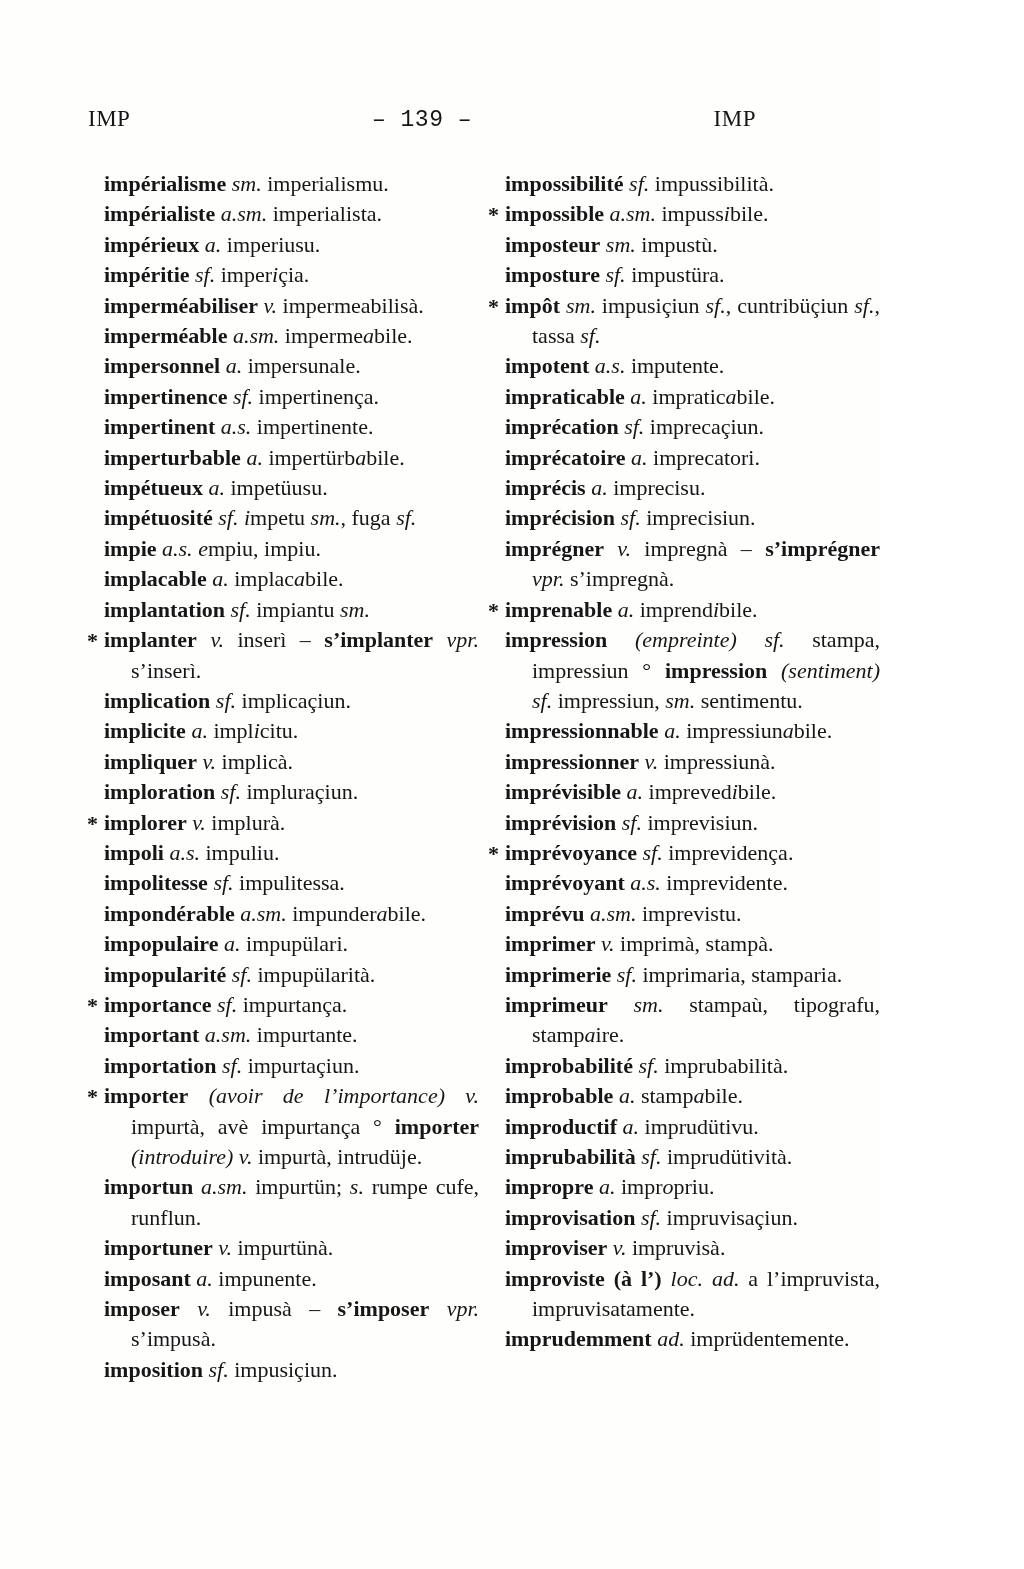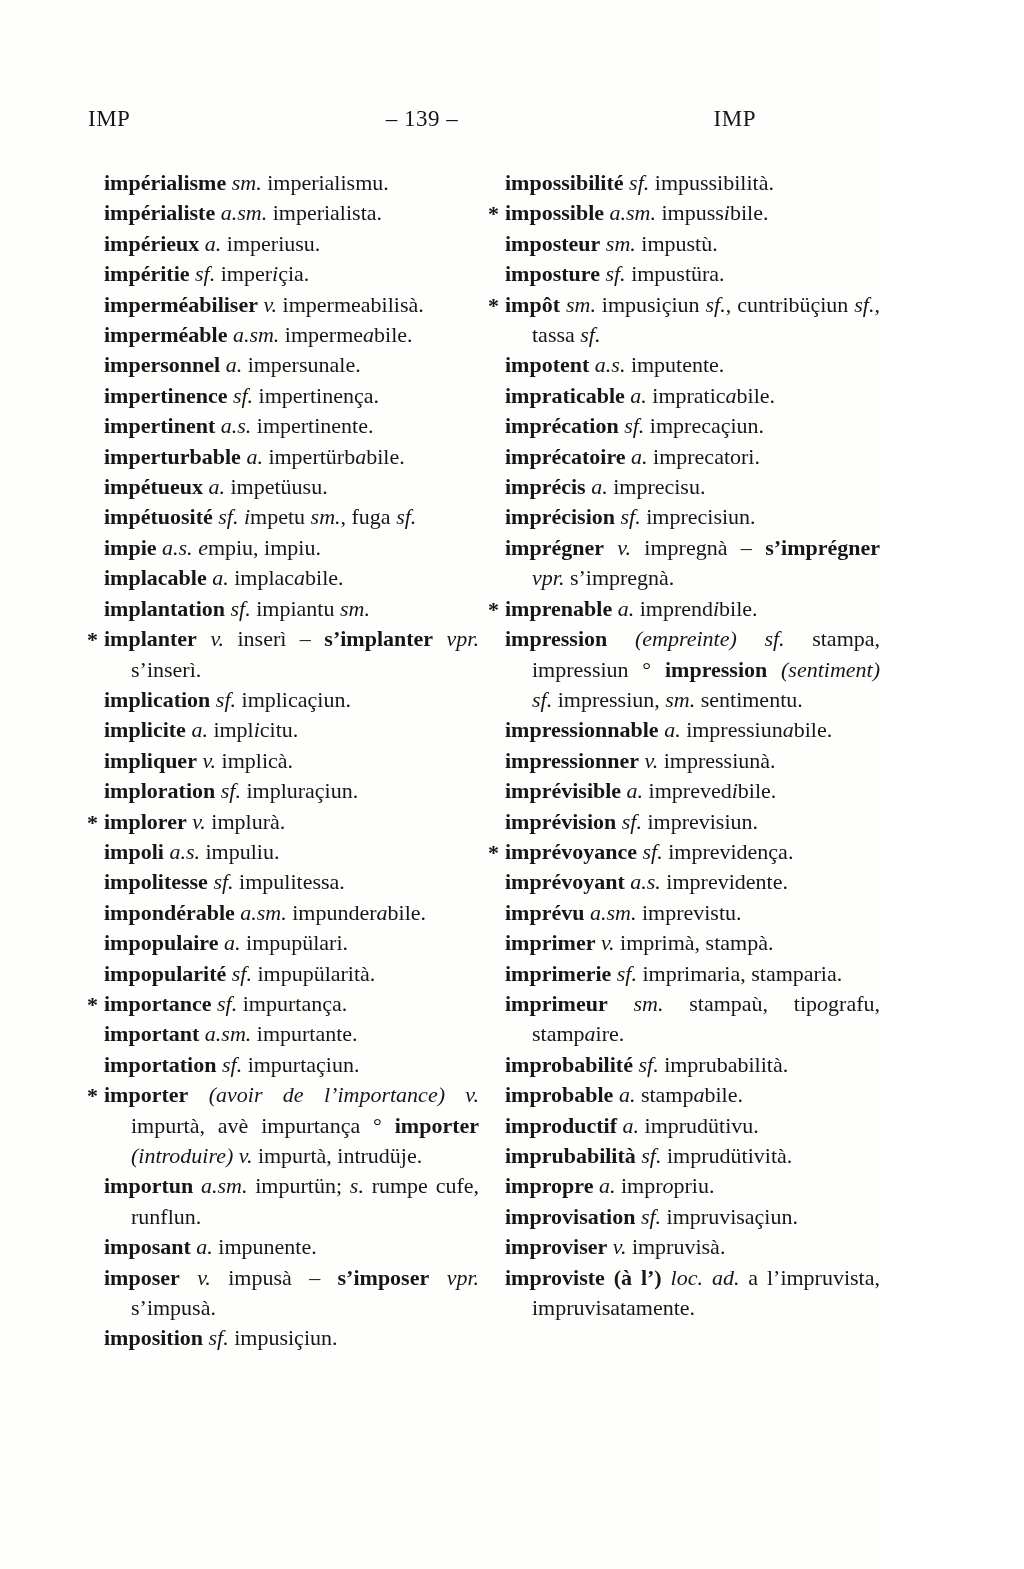--- a/index.html
+++ b/index.html
@@ -23,21 +23,21 @@
   }
   .header {
     display: flex;
     align-items: baseline;
     margin: 0 124px 0 88px;
     font-size: 23px;
     line-height: 30px;
     letter-spacing: 0.5px;
   }
   .header .guide-left  { width: 160px; text-align: left; }
-  .header .page-number { flex: 1; text-align: center; }
+  .header .page-number { flex: 1; text-align: center; font-family: Liberation Mono, monospace; }
   .header .guide-right { width: 160px; text-align: right; }
   .columns {
     display: flex;
     margin-left: 88px;
     margin-top: 34px;
     gap: 10px;
   }
   .column {
     box-sizing: border-box;
     width: 392px;
@@ -97,20 +97,21 @@
         <div class="entry"><span class="b">impoli</span><span class="r"> </span><span class="i">a.s.</span><span class="r"> impuliu.</span></div>
         <div class="entry"><span class="b">impolitesse</span><span class="r"> </span><span class="i">sf.</span><span class="r"> impulitessa.</span></div>
         <div class="entry"><span class="b">impondérable</span><span class="r"> </span><span class="i">a.sm.</span><span class="r"> impunder</span><span class="i">a</span><span class="r">bile.</span></div>
         <div class="entry"><span class="b">impopulaire</span><span class="r"> </span><span class="i">a.</span><span class="r"> impupülari.</span></div>
         <div class="entry"><span class="b">impopularité</span><span class="r"> </span><span class="i">sf.</span><span class="r"> impupülarità.</span></div>
         <div class="entry"><span class="star">*</span><span class="b">importance</span><span class="r"> </span><span class="i">sf.</span><span class="r"> impurtança.</span></div>
         <div class="entry"><span class="b">important</span><span class="r"> </span><span class="i">a.sm.</span><span class="r"> impurtante.</span></div>
         <div class="entry"><span class="b">importation</span><span class="r"> </span><span class="i">sf.</span><span class="r"> impurtaçiun.</span></div>
         <div class="entry"><span class="star">*</span><span class="b">importer</span><span class="r"> </span><span class="i">(avoir de l’importance)</span><span class="r"> </span><span class="i">v.</span><span class="r"> impurtà, avè impurtança ° </span><span class="b">importer</span><span class="r"> </span><span class="i">(introduire)</span><span class="r"> </span><span class="i">v.</span><span class="r"> impurtà, intrudüje.</span></div>
         <div class="entry"><span class="b">importun</span><span class="r"> </span><span class="i">a.sm.</span><span class="r"> impurtün; </span><span class="i">s.</span><span class="r"> rumpe cufe, runflun.</span></div>
+        <div class="entry"><span class="b">importuner</span><span class="r"> </span><span class="i">v.</span><span class="r"> impurtünà.</span></div>
         <div class="entry"><span class="b">imposant</span><span class="r"> </span><span class="i">a.</span><span class="r"> impunente.</span></div>
         <div class="entry"><span class="b">imposer</span><span class="r"> </span><span class="i">v.</span><span class="r"> impusà – </span><span class="b">s’imposer</span><span class="r"> </span><span class="i">vpr.</span><span class="r"> s’impusà.</span></div>
         <div class="entry"><span class="b">imposition</span><span class="r"> </span><span class="i">sf.</span><span class="r"> impusiçiun.</span></div>
       </div>
     <div class="column" id="col-right">
         <div class="entry"><span class="b">impossibilité</span><span class="r"> </span><span class="i">sf.</span><span class="r"> impussibilità.</span></div>
         <div class="entry"><span class="star">*</span><span class="b">impossible</span><span class="r"> </span><span class="i">a.sm.</span><span class="r"> impuss</span><span class="i">i</span><span class="r">bile.</span></div>
         <div class="entry"><span class="b">imposteur</span><span class="r"> </span><span class="i">sm.</span><span class="r"> impustù.</span></div>
         <div class="entry"><span class="b">imposture</span><span class="r"> </span><span class="i">sf.</span><span class="r"> impustüra.</span></div>
         <div class="entry"><span class="star">*</span><span class="b">impôt</span><span class="r"> </span><span class="i">sm.</span><span class="r"> impusiçiun </span><span class="i">sf.</span><span class="r">, cuntribü­çiun </span><span class="i">sf.</span><span class="r">, tassa </span><span class="i">sf.</span></div>
@@ -134,15 +135,16 @@
         <div class="entry"><span class="b">imprimerie</span><span class="r"> </span><span class="i">sf.</span><span class="r"> imprimaria, stamparia.</span></div>
         <div class="entry"><span class="b">imprimeur</span><span class="r"> </span><span class="i">sm.</span><span class="r"> stampaù, tip</span><span class="i">o</span><span class="r">grafu, stamp</span><span class="i">a</span><span class="r">ire.</span></div>
         <div class="entry"><span class="b">improbabilité</span><span class="r"> </span><span class="i">sf.</span><span class="r"> imprubabilità.</span></div>
         <div class="entry"><span class="b">improbable</span><span class="r"> </span><span class="i">a.</span><span class="r"> stamp</span><span class="i">a</span><span class="r">bile.</span></div>
         <div class="entry"><span class="b">improductif</span><span class="r"> </span><span class="i">a.</span><span class="r"> imprudütivu.</span></div>
         <div class="entry"><span class="b">imprubabilità</span><span class="r"> </span><span class="i">sf.</span><span class="r"> imprudütività.</span></div>
         <div class="entry"><span class="b">impropre</span><span class="r"> </span><span class="i">a.</span><span class="r"> impr</span><span class="i">o</span><span class="r">priu.</span></div>
         <div class="entry"><span class="b">improvisation</span><span class="r"> </span><span class="i">sf.</span><span class="r"> impruvisaçiun.</span></div>
         <div class="entry"><span class="b">improviser</span><span class="r"> </span><span class="i">v.</span><span class="r"> impruvisà.</span></div>
         <div class="entry"><span class="b">improviste (à l’)</span><span class="r"> </span><span class="i">loc. ad.</span><span class="r"> a l’impru­vista, impruvisatamente.</span></div>
+        <div class="entry"><span class="b">imprudemment</span><span class="r"> </span><span class="i">ad.</span><span class="r"> imprüdentemente.</span></div>
       </div>
   </div>
 </div>
 
 </body></html>

